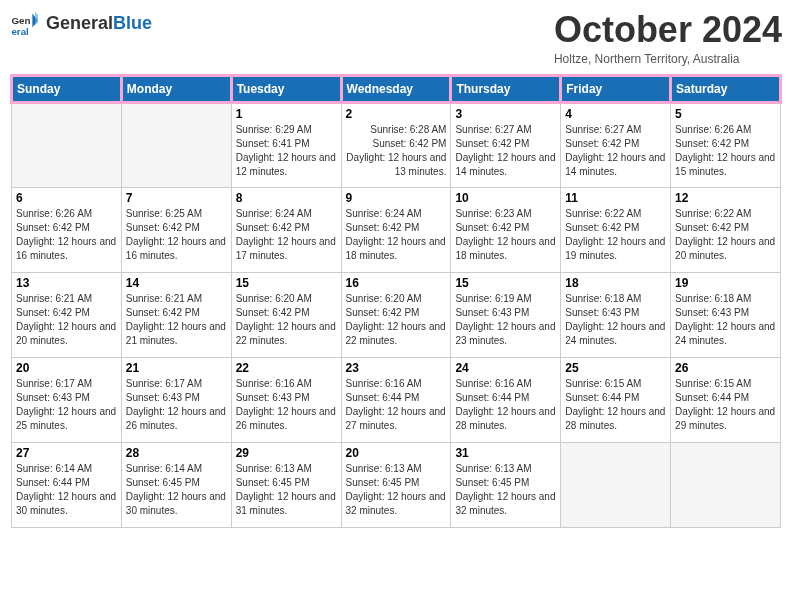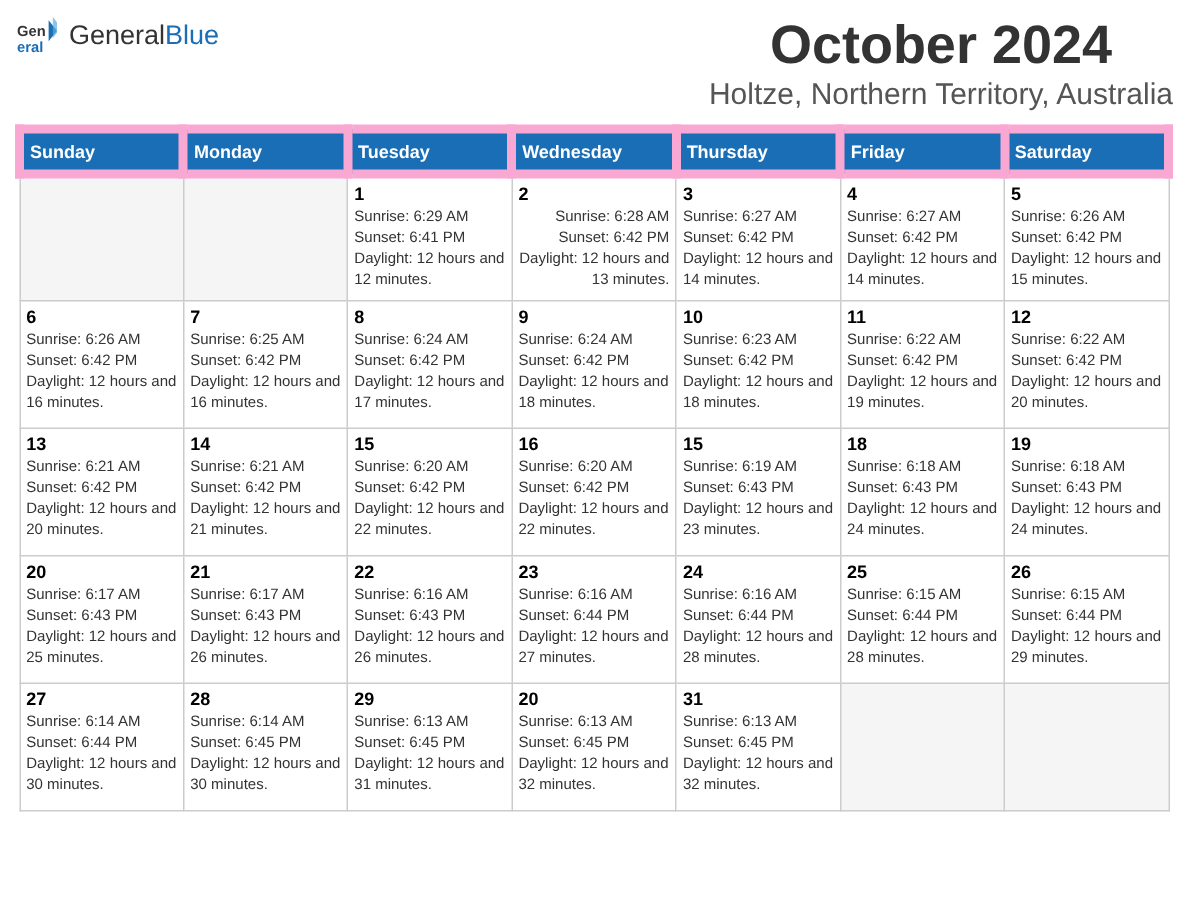--- a/index.html
+++ b/index.html
@@ -16,58 +16,58 @@
       align-items: flex-start;
       margin-bottom: 8px;
     }
     .logo {
       display: flex;
       align-items: center;
       gap: 8px;
     }
     .logo-text {
       font-size: 18px;
-      font-weight: normal;
+      font-weight: bold;
       color: #333;
       line-height: 1.1;
       text-align: right;
     }
     .logo-text span {
       color: #1a6eb5;
     }
     .logo-icon {
       width: 28px;
       height: 28px;
     }
     .title-block {
-      text-align: center;
+      text-align: left;
     }
     .month-title {
       font-size: 36px;
       font-weight: bold;
       color: #333;
       line-height: 1.1;
     }
     .subtitle {
-      font-size: 20px;
+      font-size: 12px;
       color: #555;
       margin-top: 2px;
     }
     .calendar {
       width: 100%;
       border-collapse: collapse;
       font-size: 10.5px;
     }
     .calendar th {
       background-color: #1a6eb5;
       color: #fff;
       padding: 5px 4px;
       text-align: left;
       font-size: 12px;
-      border: 6px solid #f9a8d4;
+      border: 3px solid #f9a8d4;
     }
     .calendar td {
       border: 1px solid #ccc;
       vertical-align: top;
       padding: 3px 4px;
       width: 110px;
       min-height: 80px;
       background: #fff;
     }
     .calendar td.empty {

